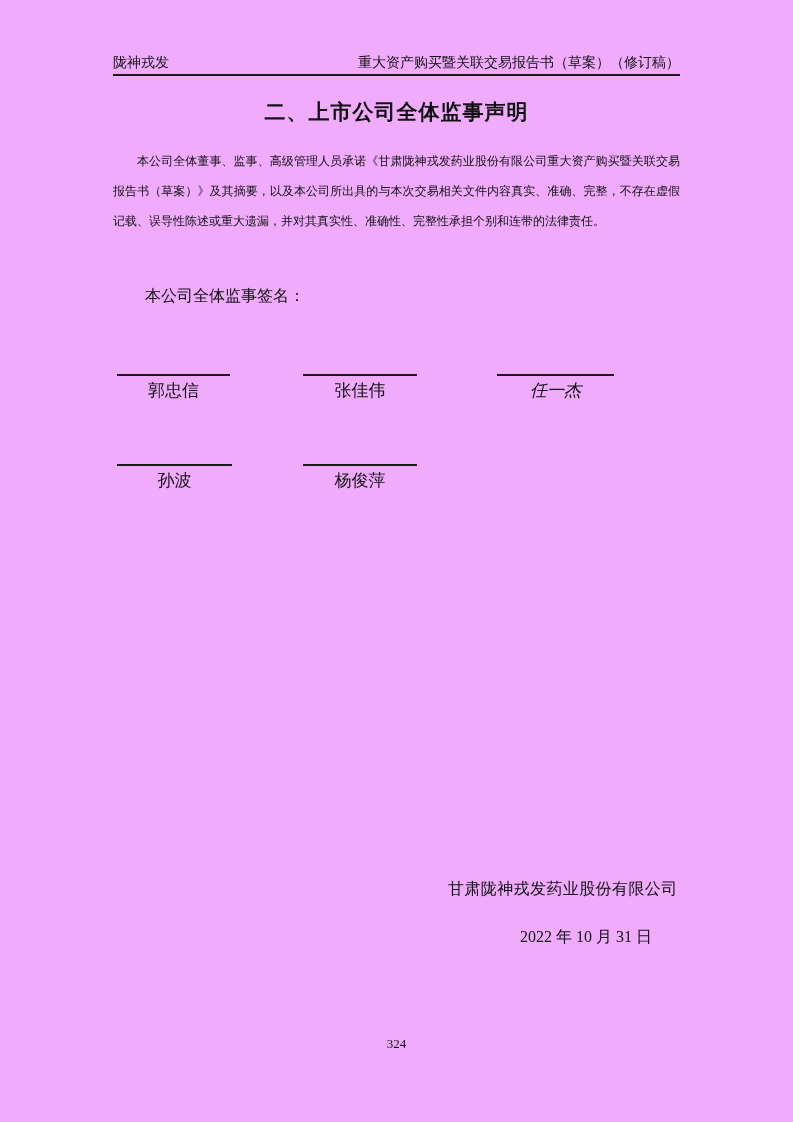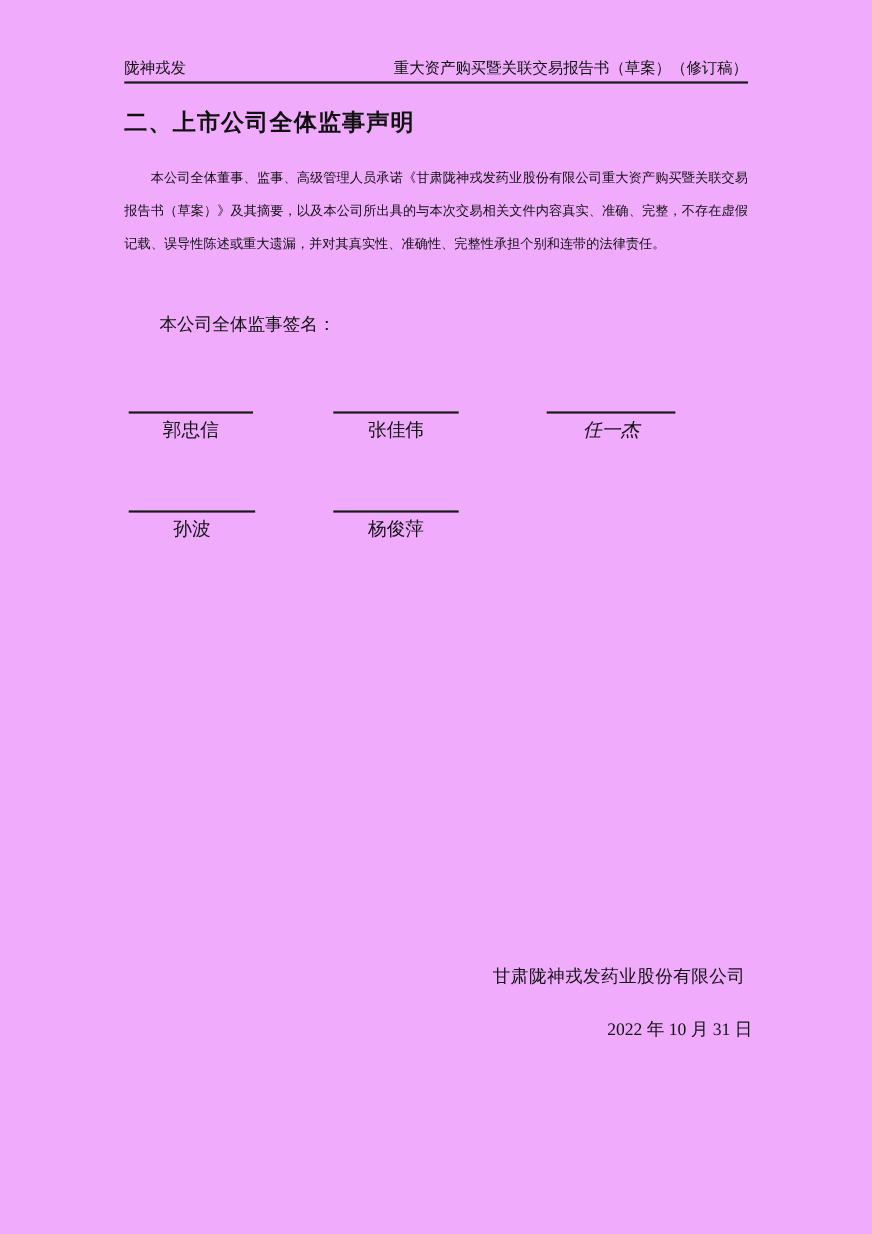--- a/index.html
+++ b/index.html
@@ -35,20 +35,21 @@
   .section-title {
     position: absolute;
     left: 113px;
     top: 99px;
     width: 567px;
     font-family: "Liberation Sans", sans-serif;
     font-weight: bold;
     font-size: 21px;
     line-height: 26px;
     letter-spacing: 1px;
+    text-align: center;
   }
   .body-para {
     position: absolute;
     left: 113px;
     top: 146px;
     width: 567px;
     font-size: 12px;
     line-height: 30px;
     text-align: justify;
     text-indent: 2em;
@@ -81,21 +82,21 @@
     position: absolute;
     left: 448px;
     top: 878px;
     font-size: 16px;
     line-height: 22px;
     letter-spacing: 0.4px;
     font-family: Liberation Serif, serif;
   }
   .closing-date {
     position: absolute;
-    left: 552px;
+    left: 520px;
     top: 926px;
     font-size: 16px;
     line-height: 22px;
   }
   .page-footer {
     position: absolute;
     left: 0;
     top: 1036px;
     width: 793px;
     text-align: center;
@@ -133,14 +134,15 @@
     <div class="sig-name">孙波</div>
   </div>
   <div class="sig-block sig-r2-2">
     <div class="sig-name">杨俊萍</div>
   </div>
 
   <div class="closing-company">甘肃陇神戎发药业股份有限公司</div>
 
   <div class="closing-date">2022 年 10 月 31 日</div>
 
+  <div class="page-footer">324</div>
 
 </div>
 
 </body></html>

